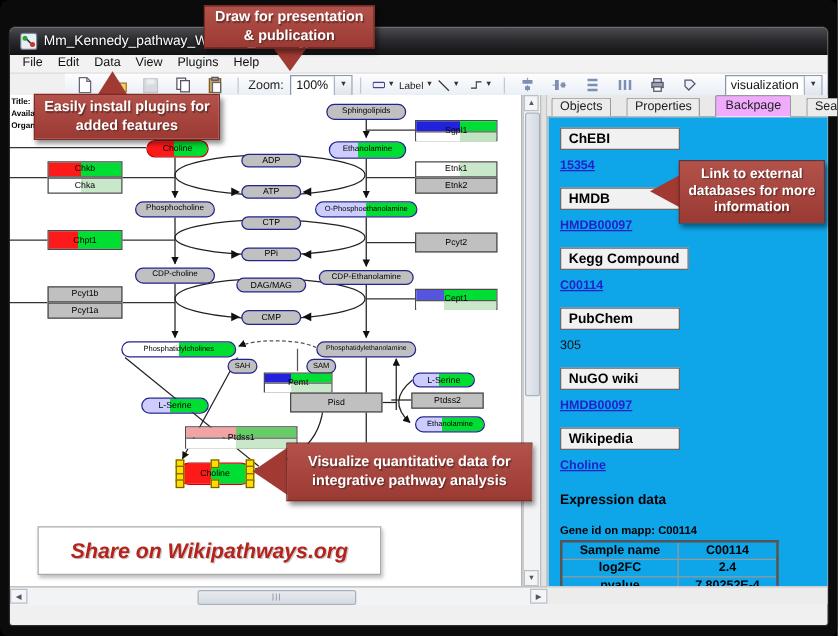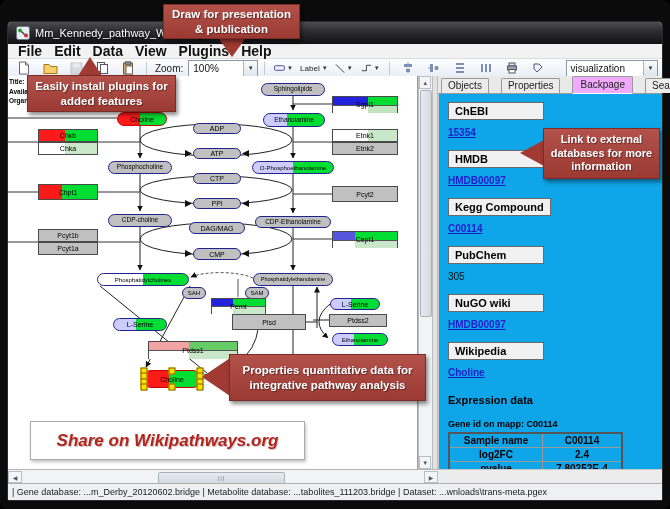--- a/index.html
+++ b/index.html
@@ -3,22 +3,22 @@
 <meta charset="utf-8">
 <style>
   html,body{margin:0;padding:0;background:#000;}
   body{font-family:"Liberation Sans",sans-serif;-webkit-font-smoothing:antialiased;}
   #frame{position:relative;width:670px;height:509px;background:#0b0b0b;border-radius:7px;overflow:hidden;}
   
   #win{position:absolute;left:8px;top:22px;width:654px;height:478px;background:#f0f0f0;border-radius:4px 4px 2px 2px;box-shadow:0 0 0 1px #2b2b2b;}
   #titlebar{height:22px;display:flex;align-items:center;gap:5px;padding:0 8px;border-radius:4px 4px 0 0;
     background:linear-gradient(#4b4b50,#2c2c30 45%,#121214);color:#fff;font-size:11px;text-shadow:0 1px 2px #000;}
   #menubar{height:14px;background:#f2f2f2;border-bottom:1px solid #dcdcdc;display:flex;align-items:center;padding-left:4px;}
-  .menu-item{font-size:14px;color:#111;padding:0 6px;line-height:14px;font-weight:bold;}
-  #toolbar{height:18px;background:linear-gradient(#fdfdfe,#e9eef6);border-bottom:1px solid #c2c8d2;display:flex;align-items:center;padding:0 4px;gap:2px;}
+  .menu-item{font-size:10px;color:#111;padding:0 6px;line-height:14px;}
+  #toolbar{height:18px;background:linear-gradient(#fdfdfe,#e9eef6);border-bottom:1px solid #c2c8d2;display:flex;align-items:center;padding:0 4px;gap:2px;margin-left:44px;}
   .tbtn{height:16px;min-width:18px;border:1px solid transparent;background:transparent;display:inline-flex;align-items:center;justify-content:center;gap:2px;padding:0 2px;font-size:9px;color:#222;}
   .tbtn.disabled{opacity:.45;}
   .tsep{width:1px;height:13px;background:#c3c9d4;margin:0 4px;}
   .tlabel{font-size:10px;color:#222;margin:0 3px 0 2px;}
   .combo{height:15px;background:#fff;border:1px solid #8a98ad;display:inline-flex;align-items:center;font-size:10px;padding-left:4px;color:#111;}
   .combo .cbtn{width:13px;align-self:stretch;margin-left:4px;background:linear-gradient(#fafbfc,#dfe5ee);border-left:1px solid #aab4c2;display:flex;align-items:center;justify-content:center;font-size:6px;color:#334;}
   .caret{font-size:6px;color:#333;}
   
   #content{position:absolute;left:0;top:54px;width:654px;height:393px;display:flex;}
   #canvas{position:relative;width:412px;height:393px;background:#fff;overflow:hidden;border-right:1px solid #9c9c9c;}
@@ -427,27 +427,26 @@
 
     <div id="hscroll-row">
       <div id="hscroll">
         <span class="hsb-btn" style="left:0;">◀</span>
         <div id="hthumb">|||</div>
         <span class="hsb-btn" style="right:0;">▶</span>
       </div>
       <div id="hfill"></div>
     </div>
 
-    <div id="statusbar">| Gene database: ...m_Derby_20120602.bridge | Metabolite database: ...tabolites_111203.bridge | Dataset: ...wnloads\trans-meta.pgex</div>
   </div>
 
   <div class="callout" id="callout-draw">Draw for presentation &amp; publication</div>
   <div class="c-arrow" id="arrow-draw"></div>
   <div class="callout" id="callout-plugins">Easily install plugins for added features</div>
   <div class="c-arrow" id="arrow-plugins"></div>
   <div class="callout" id="callout-link">Link to external databases for more information</div>
   <div class="c-arrow" id="arrow-link"></div>
-  <div class="callout" id="callout-visualize">Properties quantitative data for integrative pathway analysis</div>
+  <div class="callout" id="callout-visualize">Visualize quantitative data for integrative pathway analysis</div>
   <div class="c-arrow" id="arrow-visualize"></div>
   <div id="share-box">
     <span id="share-text">Share on Wikipathways.org</span>
   </div>
 </div>
 
 </body></html>

